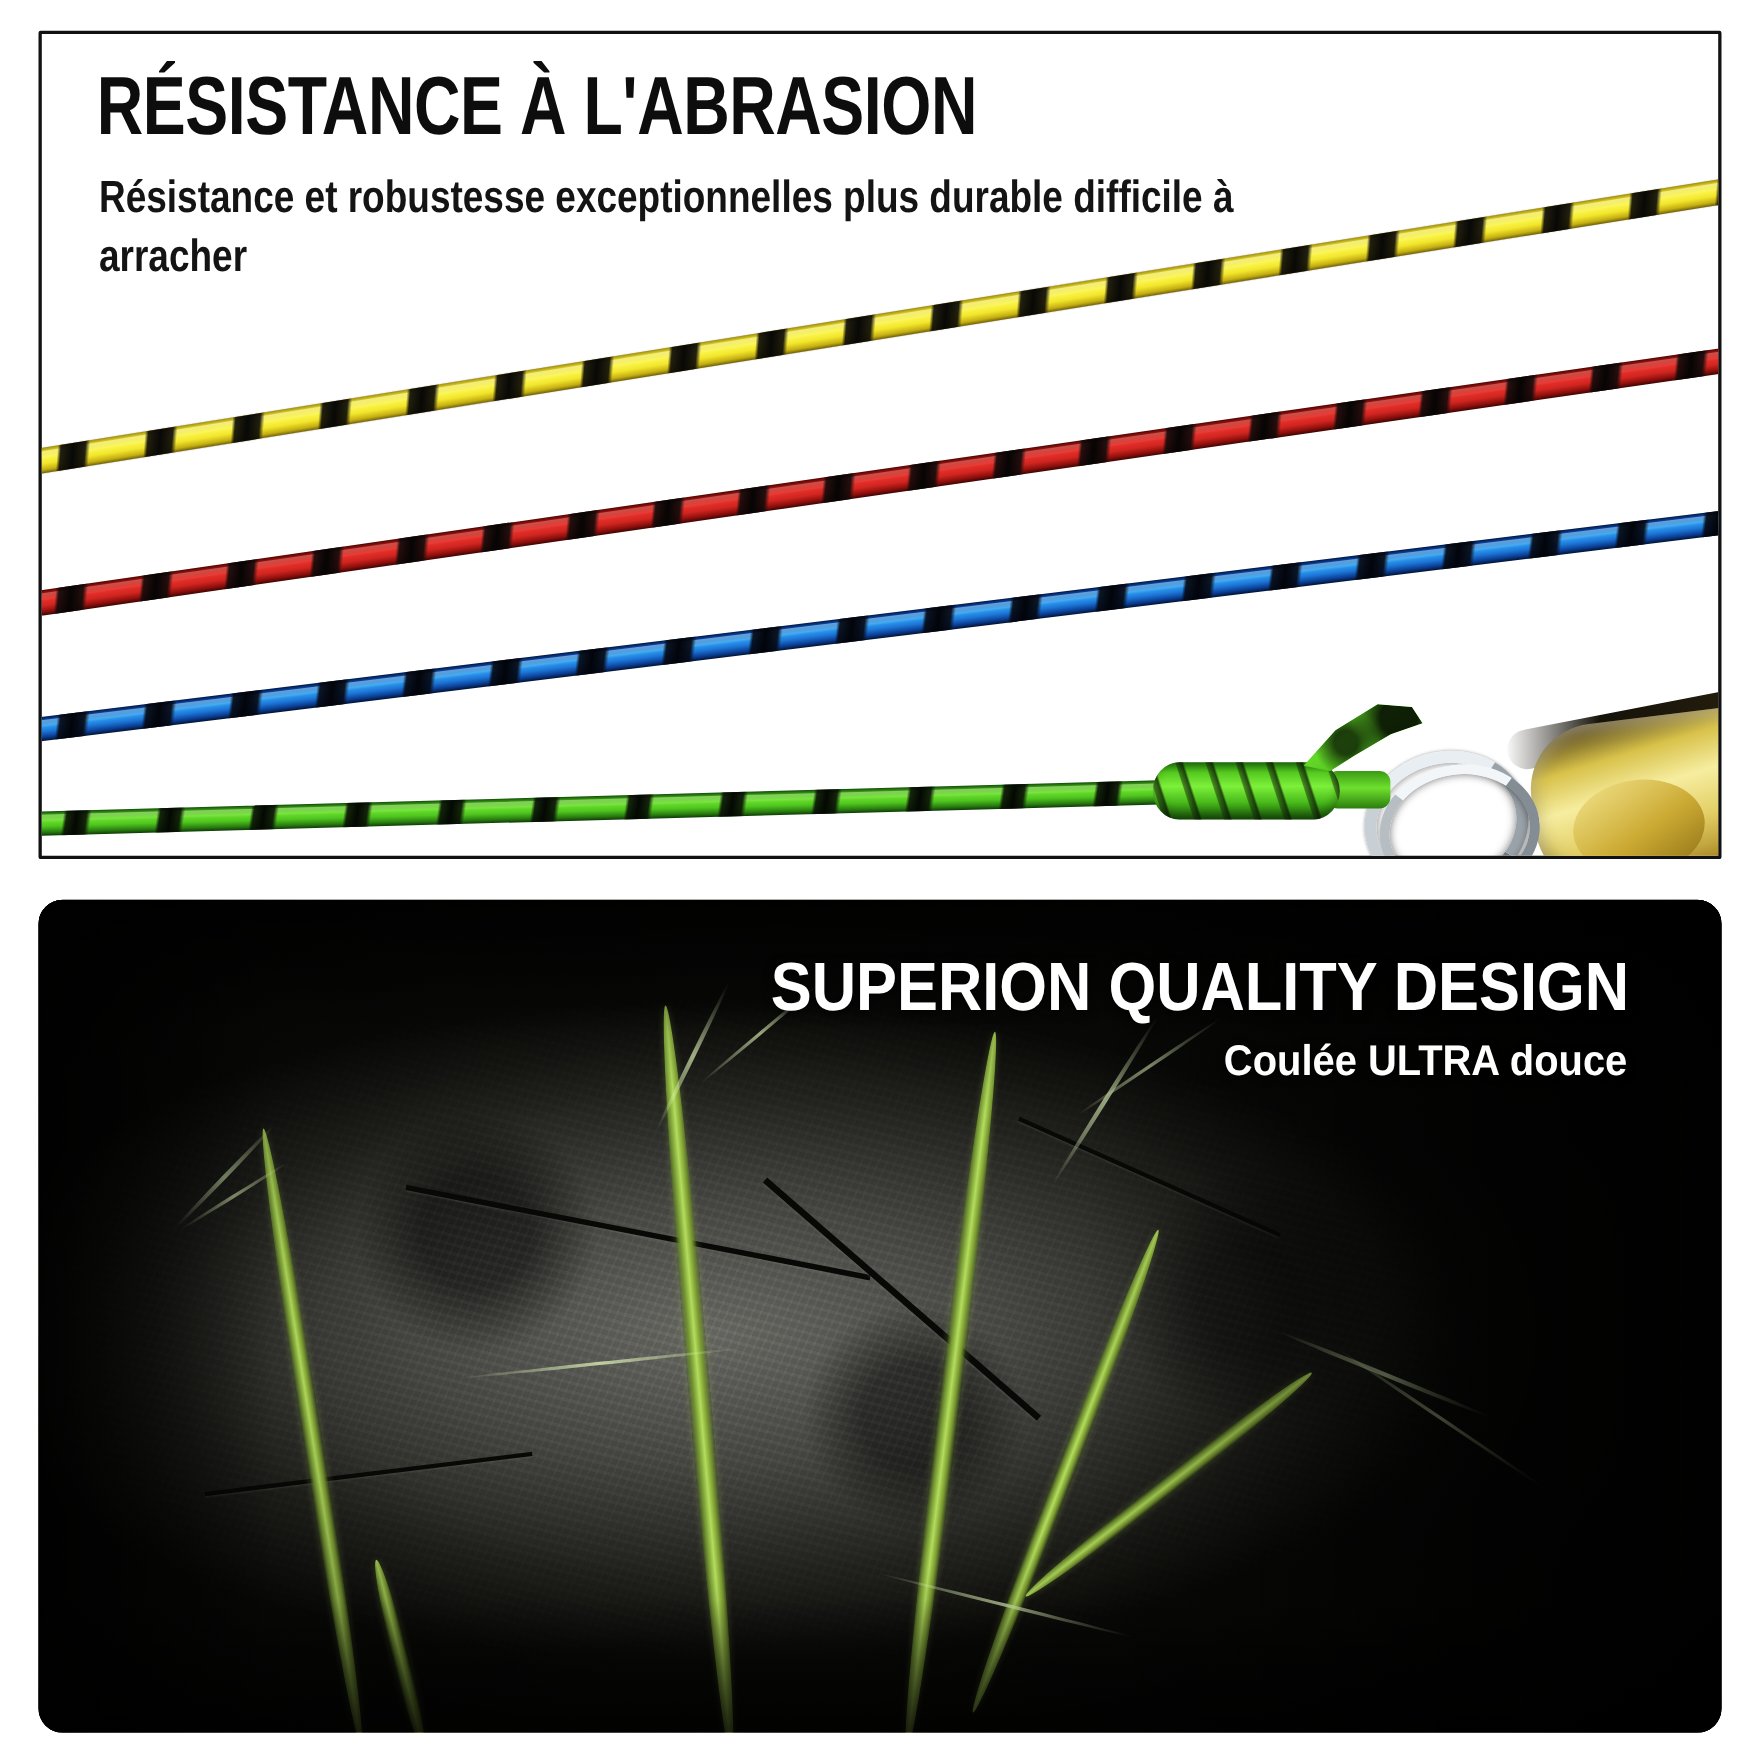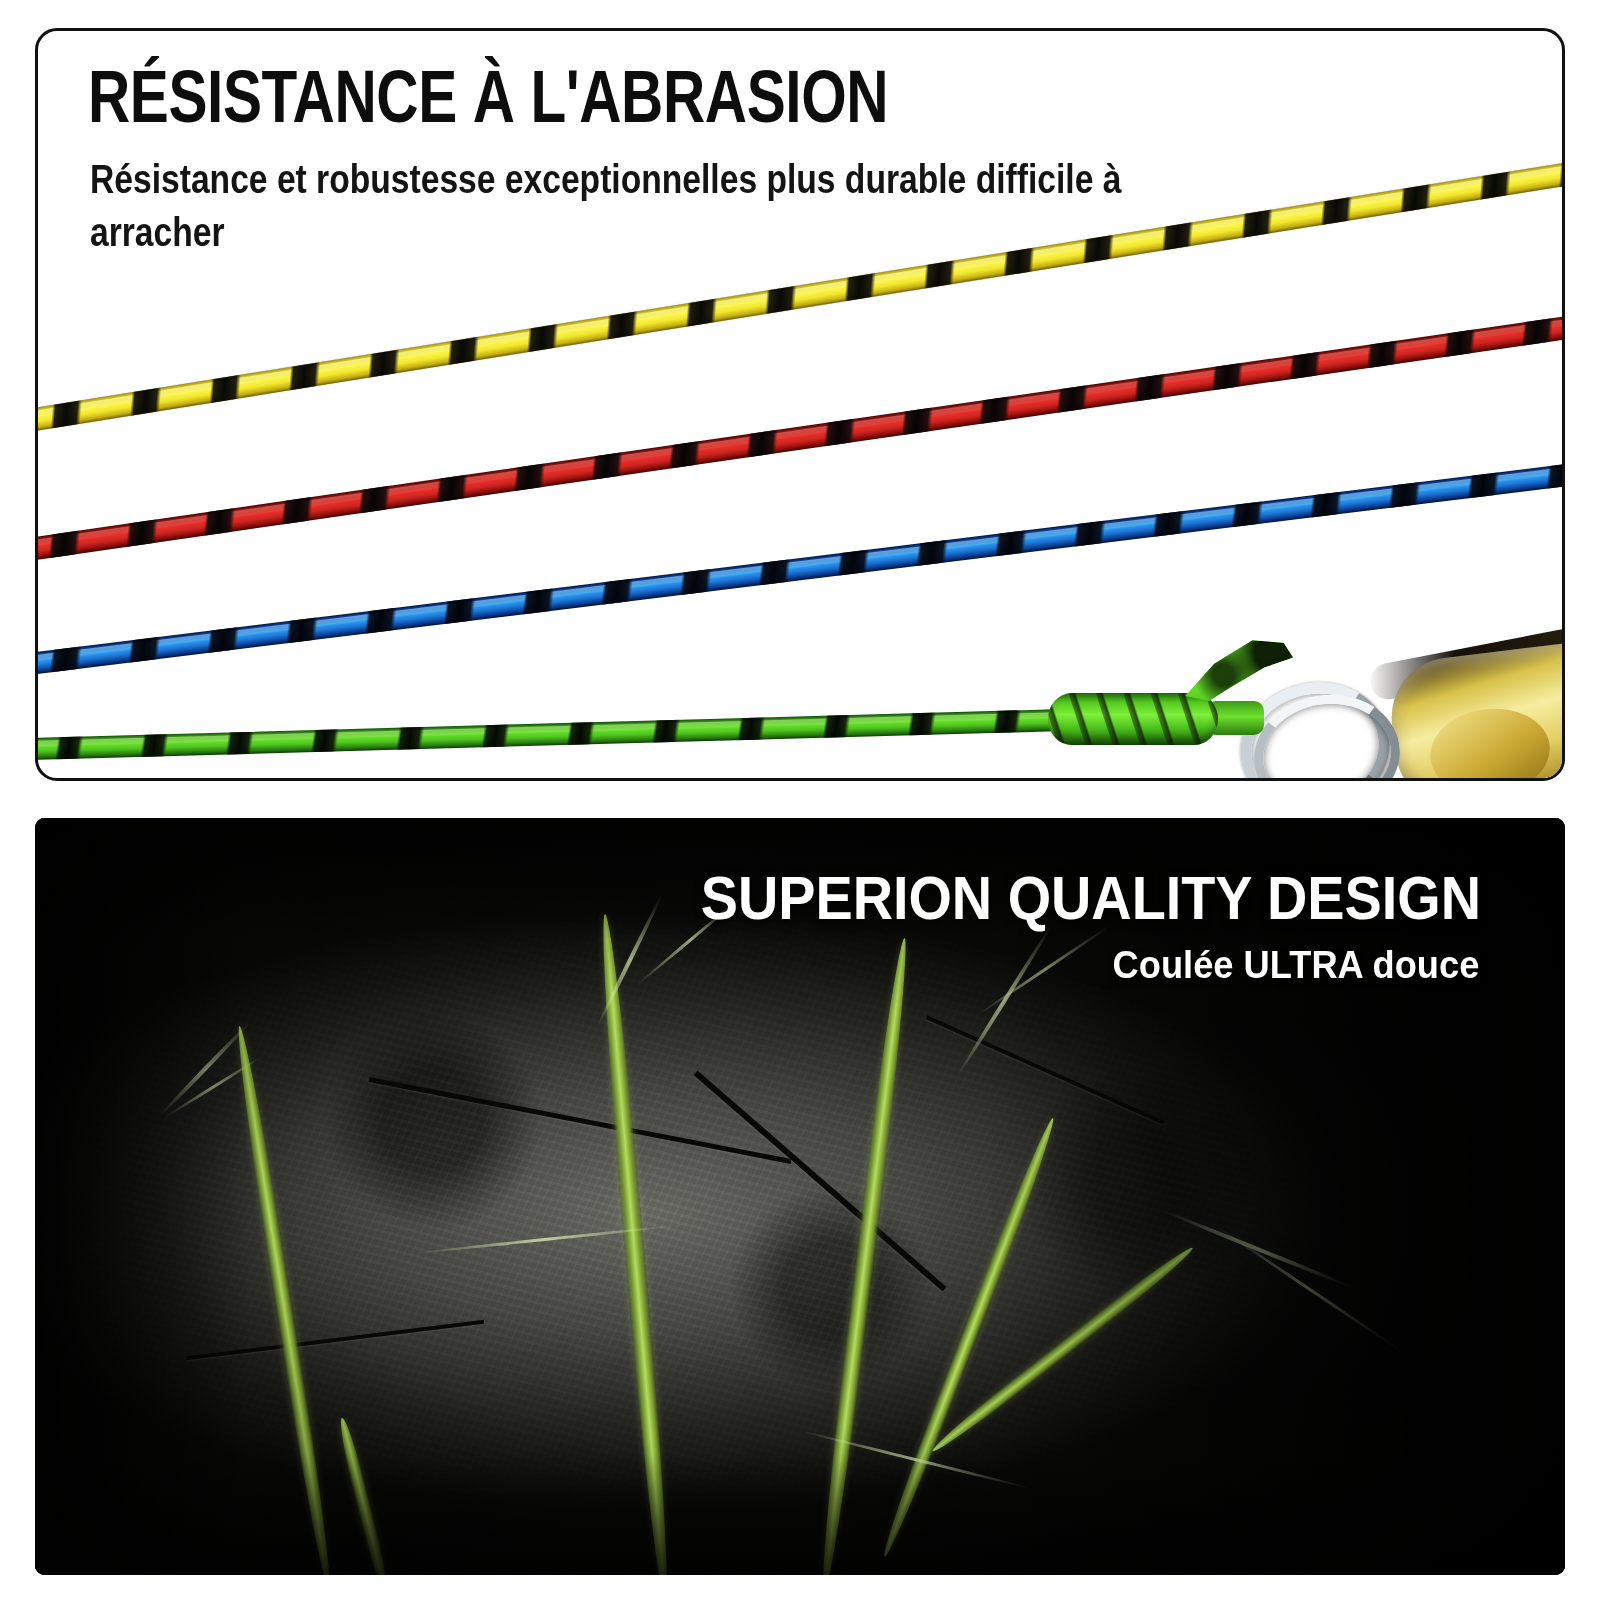--- a/index.html
+++ b/index.html
@@ -12,21 +12,21 @@
     position:relative;
   }
 
   
   .panel-top{
     position:absolute;
     left:35px; top:28px;
     width:1530px; height:753px;
     background:#ffffff;
     border:3px solid #111111;
-    border-radius:22px;
+    border-radius:2px;
     overflow:hidden;
     box-sizing:border-box;
   }
 
   .headline{
     position:absolute;
     left:50px; top:28px;
     font-size:75px;
     font-weight:700;
     letter-spacing:-0.5px;
@@ -210,21 +210,21 @@
     background:linear-gradient(150deg,#f3e48c,#caa830 55%,#8a6d14);
     transform:rotate(-7deg);
     opacity:.95;
   }
 
   
   .panel-bottom{
     position:absolute;
     left:35px; top:818px;
     width:1530px; height:757px;
-    border-radius:10px;
+    border-radius:22px;
     overflow:hidden;
     background:#404040;
   }
   .rock-bg{
     position:absolute;inset:0;
     background:
       radial-gradient(ellipse 46% 40% at 40% 52%, #6d6d68 0%, #4a4a46 38%, #23231f 72%, #0a0a08 100%),
       radial-gradient(ellipse 30% 28% at 66% 34%, #56564f 0%, #2b2b26 55%, rgba(0,0,0,0) 80%),
       radial-gradient(ellipse 34% 30% at 17% 70%, #3e3e39 0%, #1a1a16 60%, rgba(0,0,0,0) 85%),
       #060605;

